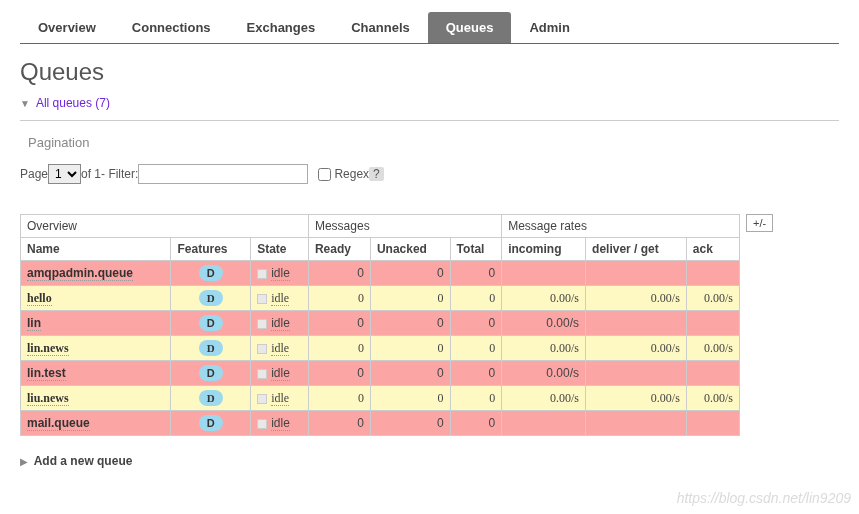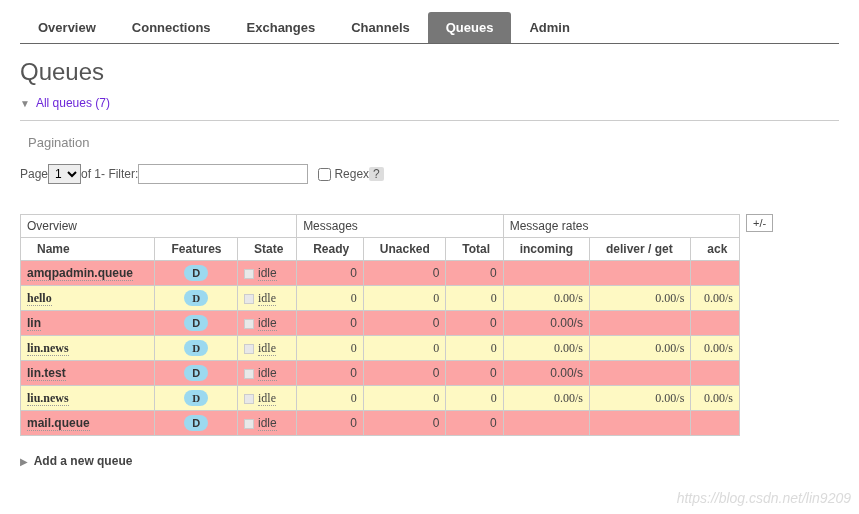--- a/index.html
+++ b/index.html
@@ -88,21 +88,20 @@
   font-size:12px;
 }
 table.qtable thead tr.groups th {
   background:#fff;
   font-weight:normal;
   color:#444;
 }
 table.qtable thead tr.cols th {
   background:#fff;
   font-weight:bold;
-  padding-left:16px;
 }
 table.qtable tbody tr.odd td { background:#fca5a5; }
 table.qtable tbody tr.even td { background:#fef9c3;font-family:Liberation Serif, serif; }
 table.qtable td.num { text-align:right; }
 table.qtable td.namecell a { color:#333; font-weight:bold; text-decoration:none; border-bottom:1px dotted #999; cursor:pointer;}
 .feat-badge {
   display:inline-block;
   background:#9cd9ef;
   color:#333;
   border-radius:10px;

